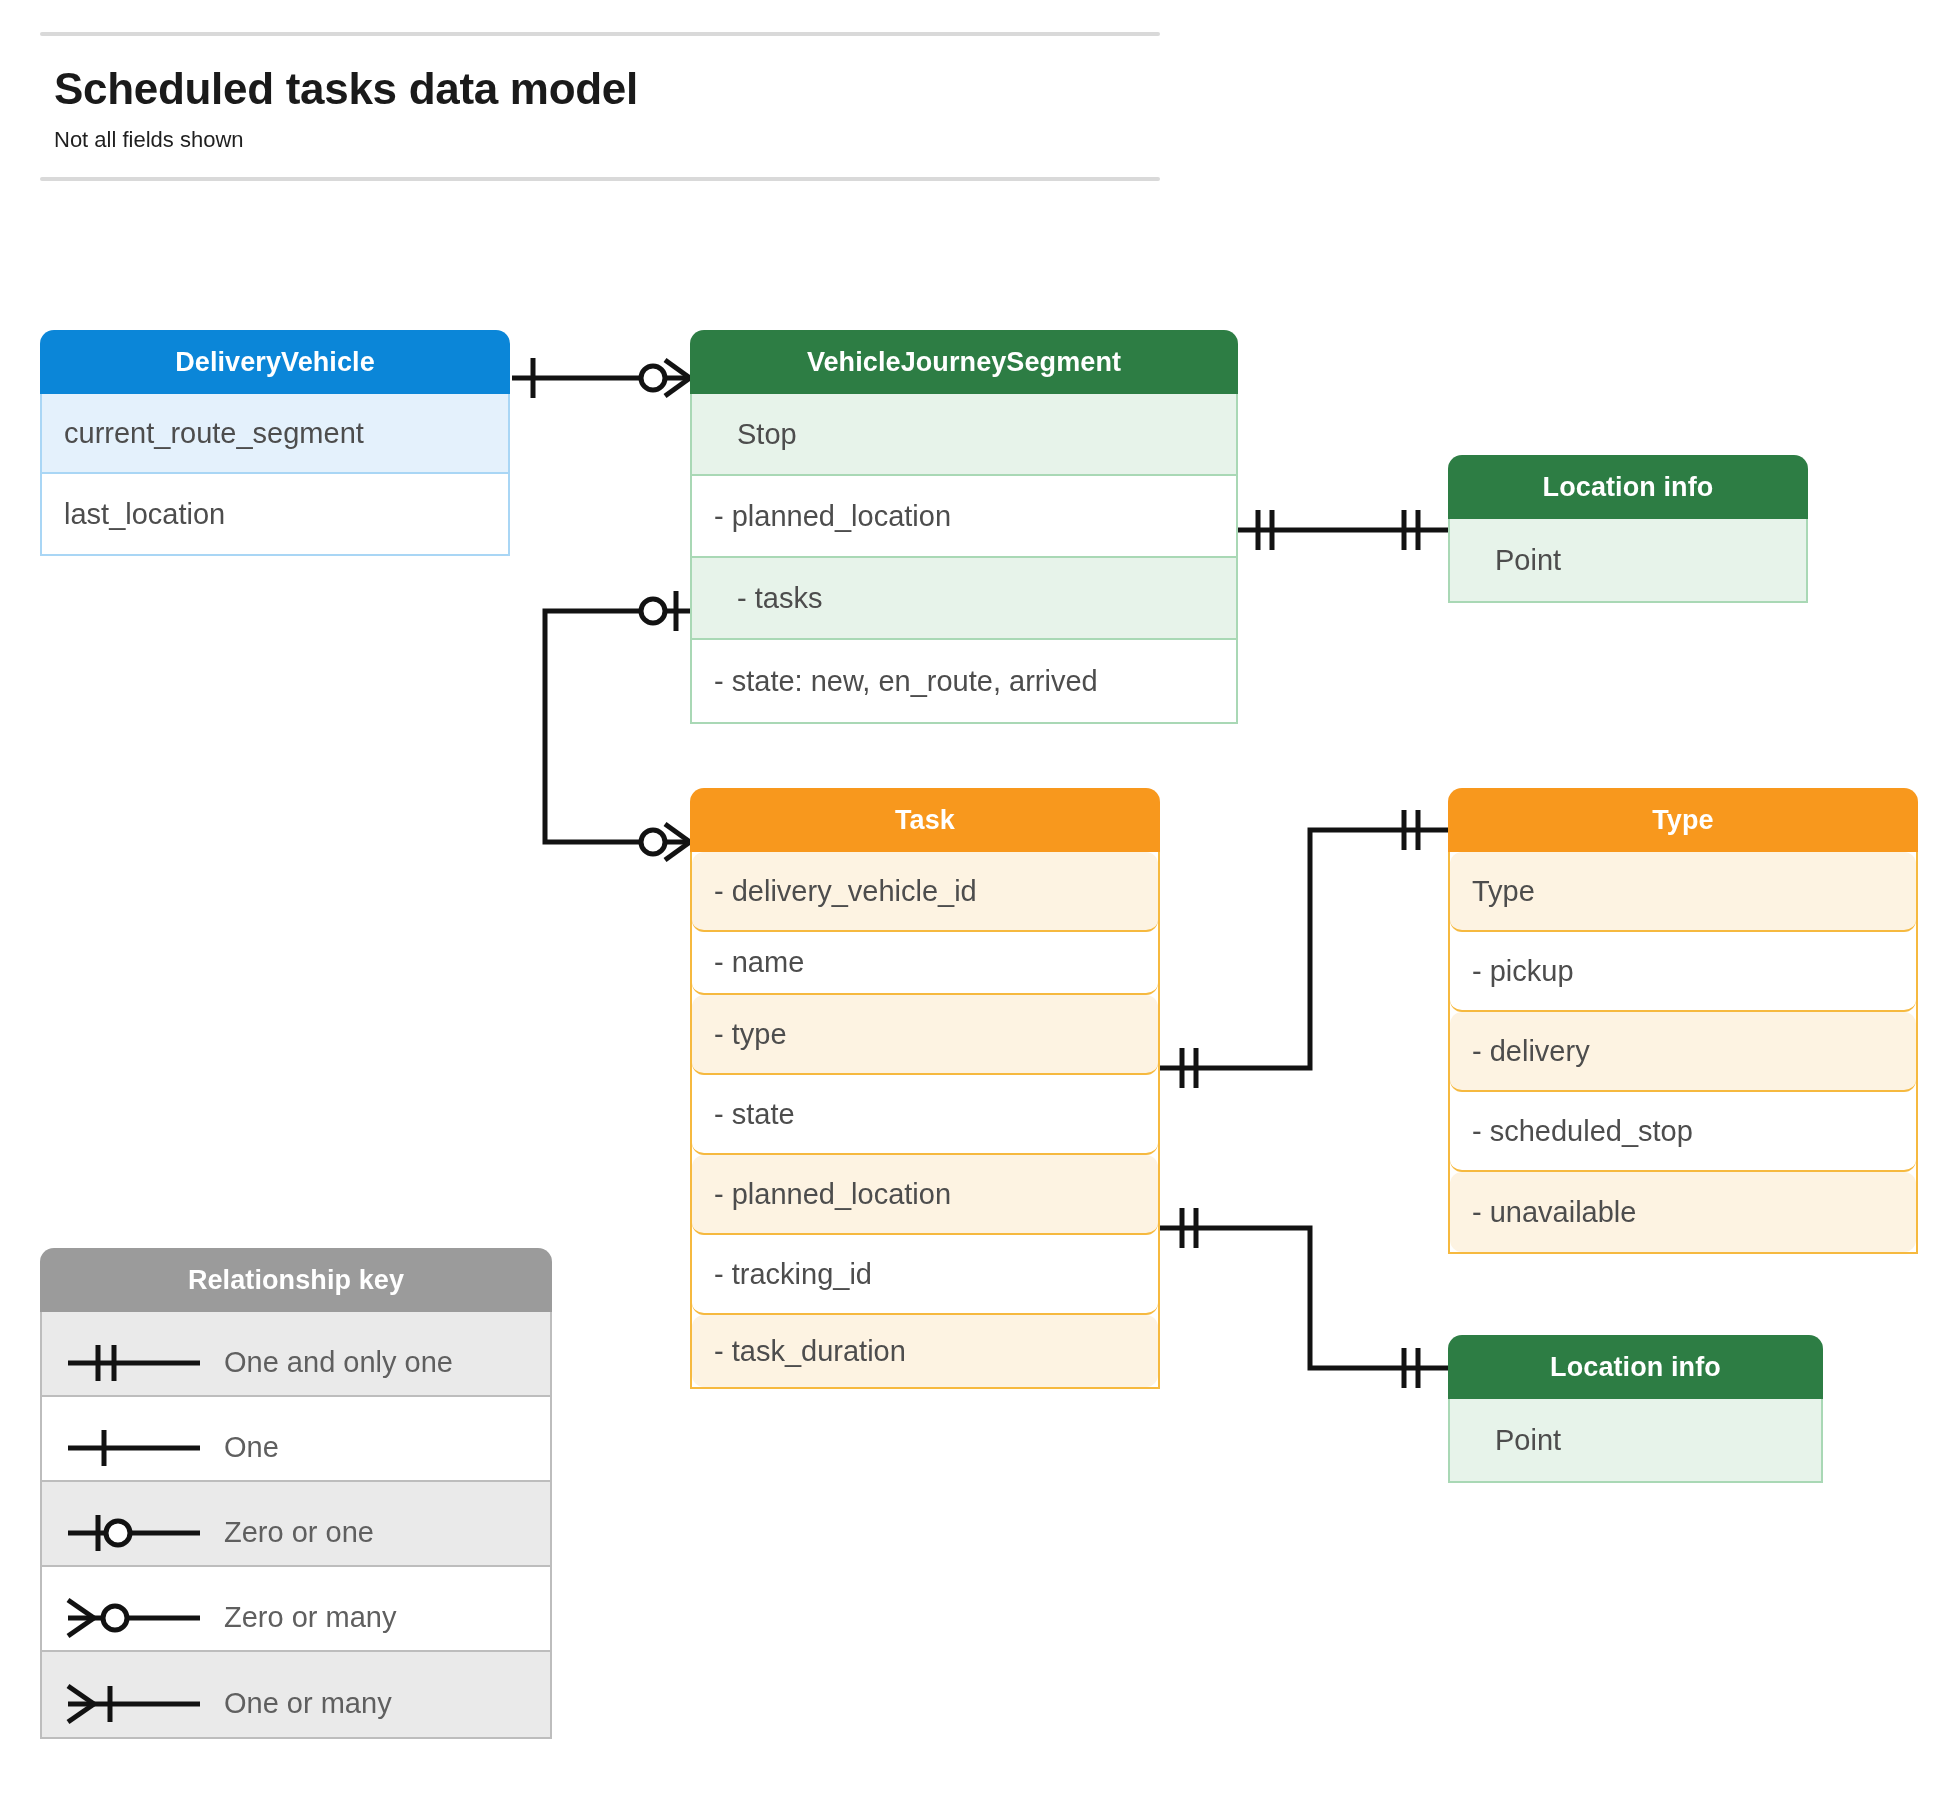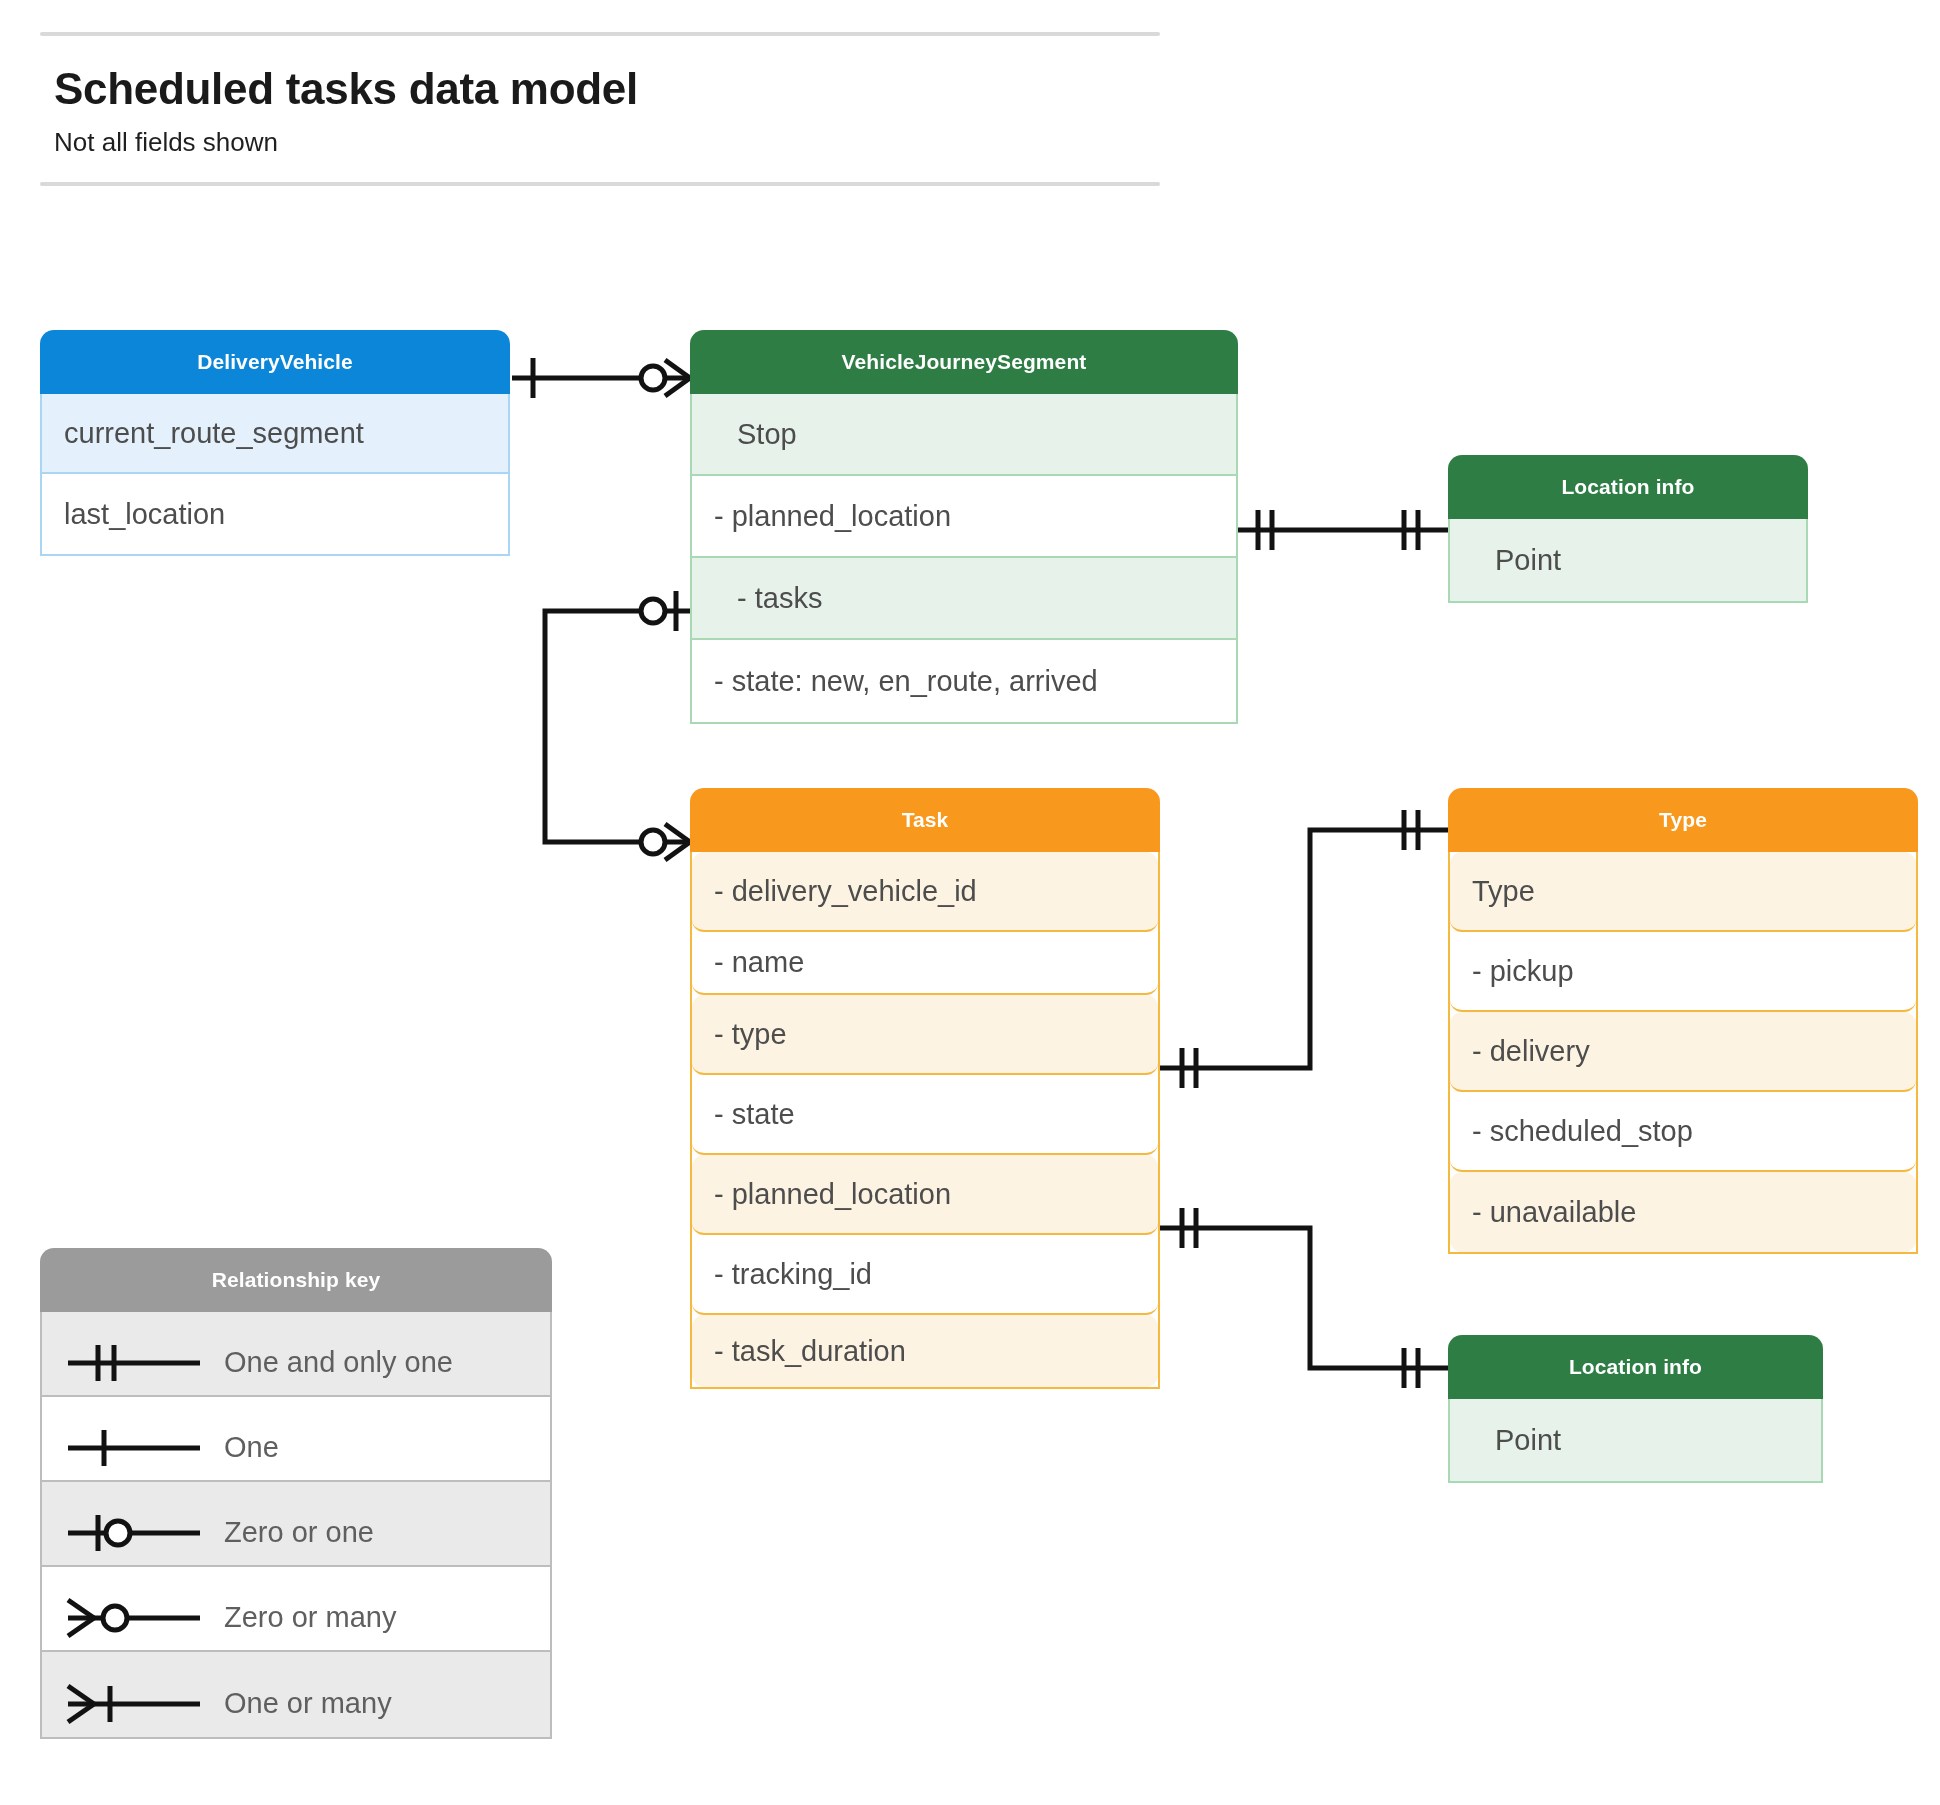--- a/index.html
+++ b/index.html
@@ -7,27 +7,27 @@
     width:1940px;height:1805px;position:relative;overflow:hidden;
     font-family:"Liberation Sans","DejaVu Sans",sans-serif;
     -webkit-font-smoothing:antialiased;
   }
 
   
   #header-band{position:absolute;left:40px;top:32px;width:1120px;}
   #header-rule-top,#header-rule-bottom{height:4px;background:#d9d9d9;border-radius:2px;}
   #header-text{padding:28px 14px 24px 14px;}
   #page-title{font-size:44px;font-weight:700;color:#1a1a1a;letter-spacing:-0.3px;line-height:1.15;}
-  #page-subtitle{font-size:26px;font-weight:400;color:#1f1f1f;margin-top:12px;line-height:1.2;}
+  #page-subtitle{font-size:22px;font-weight:400;color:#1f1f1f;margin-top:12px;line-height:1.2;}
 
   
   .entity{position:absolute;box-sizing:border-box;}
   .entity-header{
     height:64px;display:flex;align-items:center;justify-content:center;
-    color:#ffffff;font-size:21px;font-weight:700;letter-spacing:.1px;
+    color:#ffffff;font-size:27px;font-weight:700;letter-spacing:.1px;
     border-radius:14px 14px 0 0;
   }
   .entity-rows{box-sizing:border-box;}
   .entity-row{
     box-sizing:border-box;display:flex;align-items:center;
     font-size:29px;color:#4d4d4d;padding:0 22px;white-space:nowrap;
   }
 
   
   .c-blue .entity-header{background:#0b86d8;}

